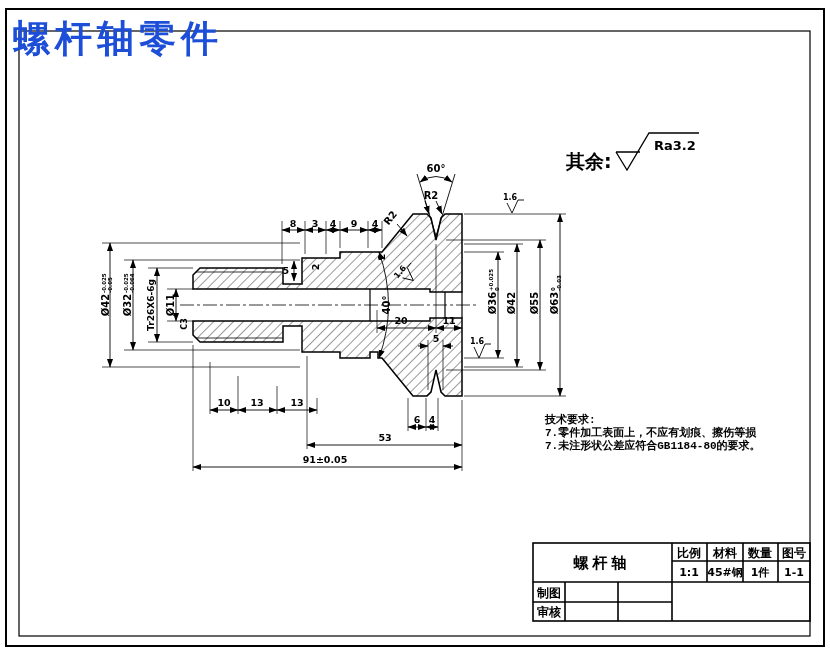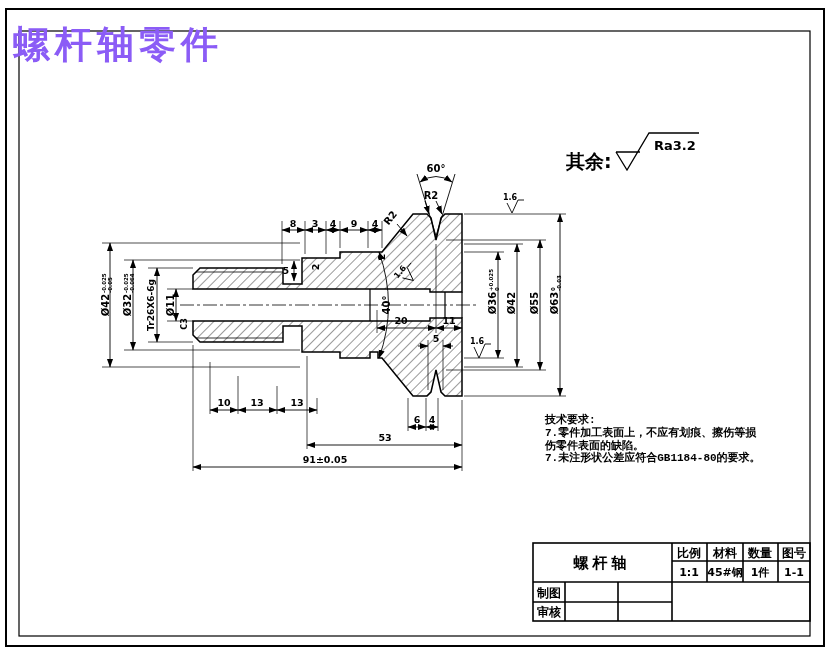--- a/index.html
+++ b/index.html
@@ -1,18 +1,18 @@
 <!DOCTYPE html>
 <html><head>
 <meta charset="utf-8">
 <style>
   html,body{margin:0;padding:0;background:#fff;}
   #stage{position:relative;width:830px;height:654px;background:#ffffff;overflow:hidden;
          font-family:"DejaVu Sans",sans-serif;}
-  #doc-title{position:absolute;left:13px;top:20px;color:#8b5cf6;
+  #doc-title{position:absolute;left:13px;top:14px;color:#1d4ed8;
              font-family:"Liberation Serif",serif;font-weight:bold;
              font-size:37px;letter-spacing:5px;white-space:nowrap;z-index:3;}
   #tech{position:absolute;left:545px;top:414px;width:270px;z-index:2;
         font-size:11px;font-weight:bold;line-height:12.8px;color:#000;
         font-family:Liberation Mono, monospace;}
   #tech div{white-space:nowrap;}
   svg{position:absolute;left:0;top:0;z-index:1;}
   svg text{fill:#000;font-family:"DejaVu Sans",sans-serif;font-weight:bold;}
   .d{font-size:9.5px;}
   .dr{font-size:10px;}
@@ -30,21 +30,20 @@
 </head>
 <body>
 
 <div id="stage">
 
   <div id="doc-title">螺杆轴零件</div>
 
   <div id="tech">
     <div>技术要求:</div>
     <div>7.零件加工表面上，不应有划痕、擦伤等损</div>
-    <div>伤零件表面的缺陷。</div>
     <div>7.未注形状公差应符合GB1184-80的要求。</div>
   </div>
 
   <svg width="830" height="654" viewBox="0 0 830 654">
     <defs>
       <pattern id="hatch" width="7" height="7" patternUnits="userSpaceOnUse" patternTransform="rotate(45)">
         <line x1="0" y1="0" x2="0" y2="7" stroke="#000" stroke-width="0.8"></line>
       </pattern>
       <marker id="arw" viewBox="0 0 10 10" refX="9" refY="5" markerWidth="10" markerHeight="10" orient="auto-start-reverse">
         <path d="M0,1.6 L9.5,5 L0,8.4 z" fill="#000"></path>

